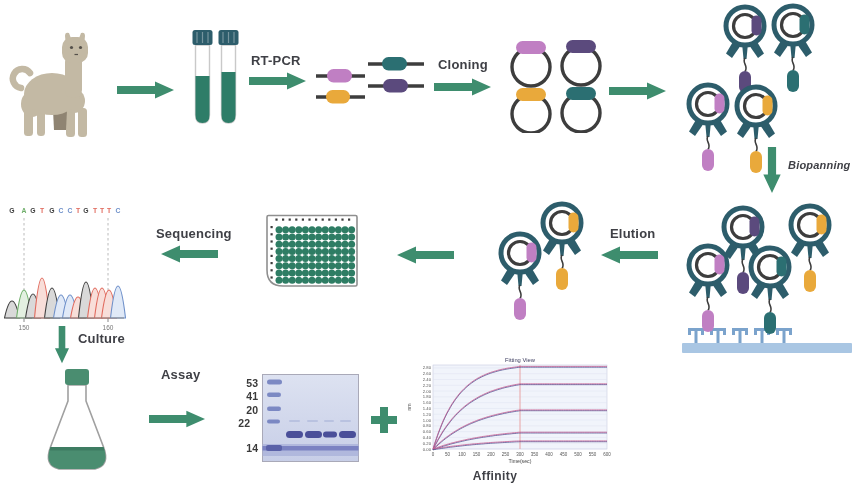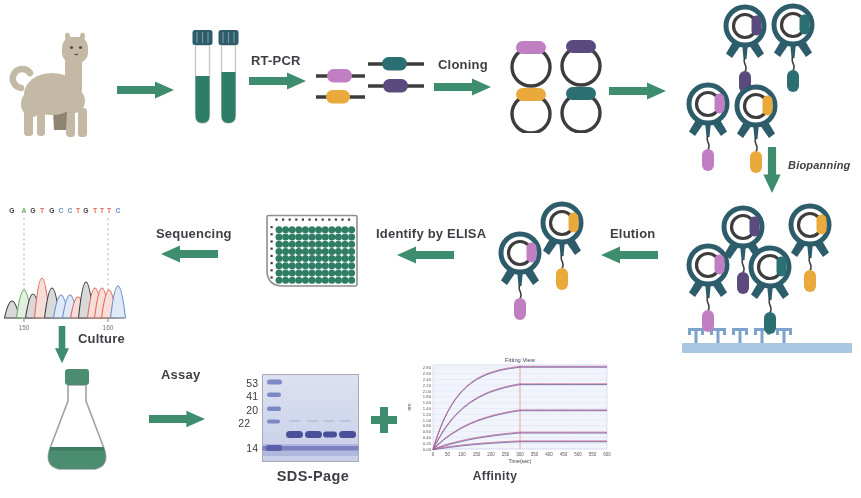--- a/index.html
+++ b/index.html
@@ -4,21 +4,21 @@
 <style>
   html,body{margin:0;padding:0;background:#fff;}
   #canvas{position:relative;width:861px;height:498px;background:#ffffff;overflow:hidden;
           font-family:"Liberation Sans",sans-serif;color:var(--text,#3f4046);}
   .abs{position:absolute;}
   .step-label{font-size:13px;line-height:1.3;font-weight:600;letter-spacing:.2px;
               white-space:pre-line;color:var(--text,#3f4046);}
   .small-label{font-size:11px;font-style:italic;}
   .caption{font-size:14.5px;font-weight:600;text-align:center;letter-spacing:.4px;}
   .arrow path{fill:var(--arrow-green,#3e8d6e);}
-  .mw-label{position:absolute;width:18px;text-align:right;font-size:10.5px;color:#3a3a3a;}
+  .mw-label{position:absolute;width:18px;text-align:right;font-size:10.5px;color:#3a3a3a;font-weight:bold;}
   .plus-icon{position:absolute;width:26px;height:26px;}
   .plus-icon::before{content:"";position:absolute;left:9px;top:0;width:8px;height:26px;background:var(--arrow-green,#3e8d6e);}
   .plus-icon::after{content:"";position:absolute;left:0;top:9px;width:26px;height:8px;background:var(--arrow-green,#3e8d6e);}
   svg{display:block;}
 </style>
 </head>
 <body>
 
 <div id="canvas">
 
@@ -194,21 +194,20 @@
       <path d="M58 5 H20 V0.5 L1 9 L20 17.5 V13 H58 Z"></path>
     </svg>
 
   <svg class="abs" style="left:532px;top:198px;--insert:var(--yellow)" width="60" height="94" viewBox="0 0 60 94">
       <use href="#phage"></use>
     </svg>
   <svg class="abs" style="left:490px;top:228px;--insert:var(--pink)" width="60" height="94" viewBox="0 0 60 94">
       <use href="#phage"></use>
     </svg>
 
-  <div class="abs step-label" style="left:376px;top:226px">Identify by ELISA</div>
   <svg class="abs arrow" style="left:396px;top:246px" width="58" height="18" viewBox="0 0 58 18">
       <path d="M58 5 H20 V0.5 L1 9 L20 17.5 V13 H58 Z"></path>
     </svg>
 
   <svg id="plate-svg" class="abs" style="left:262px;top:213px" width="98" height="76" viewBox="0 0 98 76">
       <path d="M6.5 2.5 H93.5 Q95 2.5 95 4 V71.5 Q95 73 93.5 73 H21 Q5 73 5 57 V4 Q5 2.5 6.5 2.5 Z" fill="#fff" stroke="#8f8f8f" stroke-width="1.6"></path>
       <rect x="13.4" y="5.5" width="2.2" height="2.2" fill="#3c3c3c"></rect>
       <rect x="20" y="5.5" width="2.2" height="2.2" fill="#3c3c3c"></rect>
       <rect x="26.6" y="5.5" width="2.2" height="2.2" fill="#3c3c3c"></rect>
       <rect x="33.199999999999996" y="5.5" width="2.2" height="2.2" fill="#3c3c3c"></rect>
@@ -422,21 +421,20 @@
     <rect x="0.5" y="70" width="96" height="12" fill="#aab2da" opacity="0.8"></rect>
     <rect x="0.5" y="72" width="96" height="4.5" fill="#7b82c2"></rect>
     <rect x="4" y="71" width="16" height="6" rx="2" fill="#5a61a8"></rect>
   </svg>
   <span class="mw-label" style="left:240px;top:377px">53</span>
   <span class="mw-label" style="left:240px;top:390px">41</span>
   <span class="mw-label" style="left:240px;top:404px">20</span>
   <span class="mw-label" style="left:232px;top:417px">22</span>
   <span class="mw-label" style="left:240px;top:442px">14</span>
 
-  <div class="abs caption" style="left:258px;top:468px;width:110px">SDS-Page</div>
 
   <div class="plus-icon" style="left:371px;top:407px"></div>
 
   <svg id="affinity-svg" class="abs" style="left:403px;top:354px" width="212" height="116" viewBox="0 0 212 116">
       <rect x="30" y="11" width="174" height="84" fill="#f1f4fb" stroke="#c8cbe0" stroke-width="0.6"></rect>
       <line x1="30" x2="204" y1="95" y2="95" stroke="#dfe3f0" stroke-width="0.5"></line>
       <text x="28" y="96.5" font-size="4.2" text-anchor="end" fill="#555">0.00</text>
       <line x1="30" x2="204" y1="89.20689655172414" y2="89.20689655172414" stroke="#dfe3f0" stroke-width="0.5"></line>
       <text x="28" y="90.70689655172414" font-size="4.2" text-anchor="end" fill="#555">0.20</text>
       <line x1="30" x2="204" y1="83.41379310344827" y2="83.41379310344827" stroke="#dfe3f0" stroke-width="0.5"></line>

